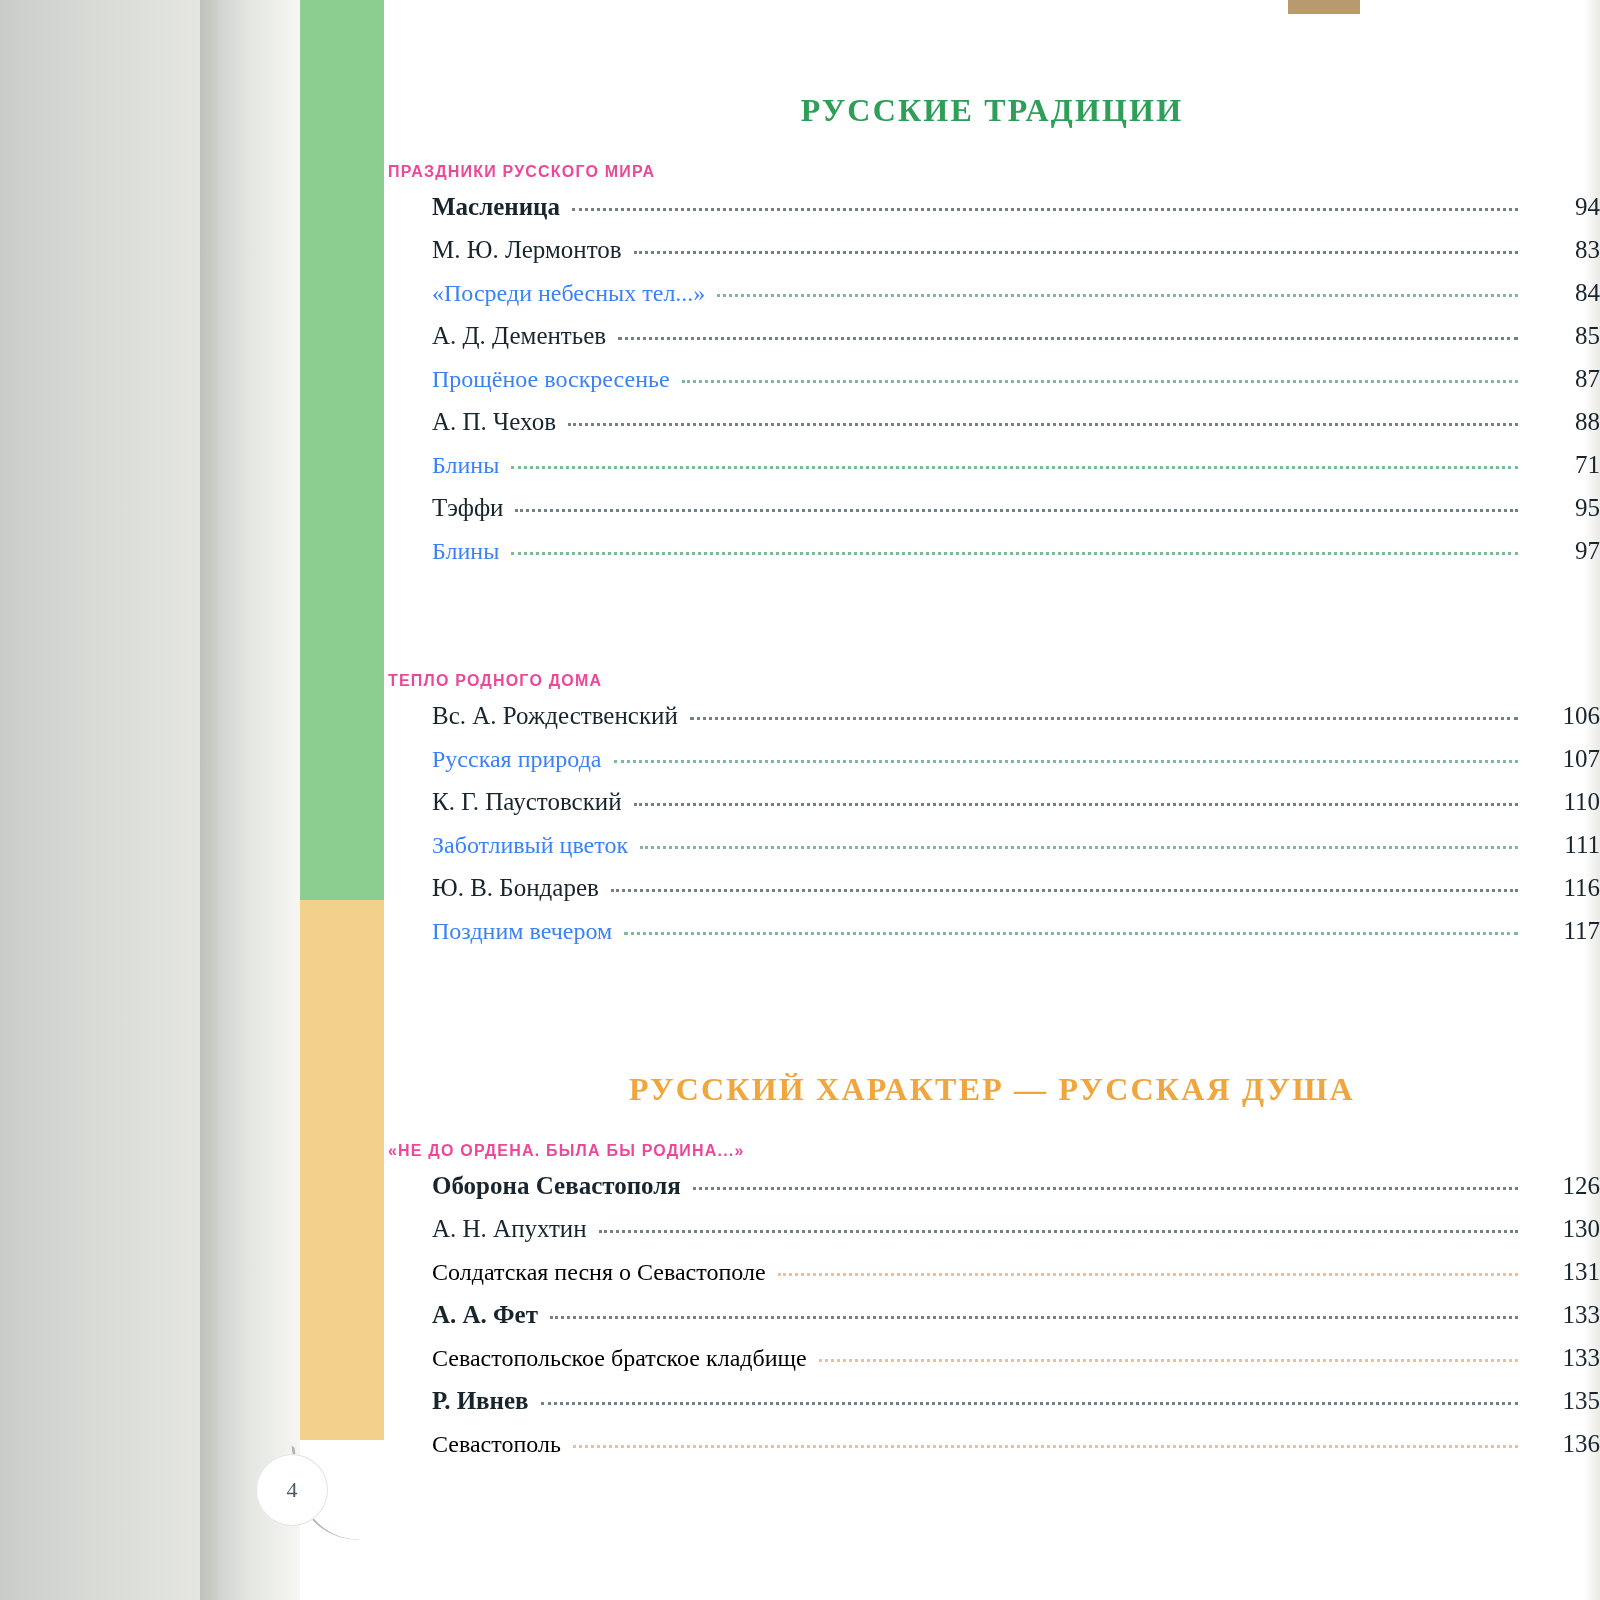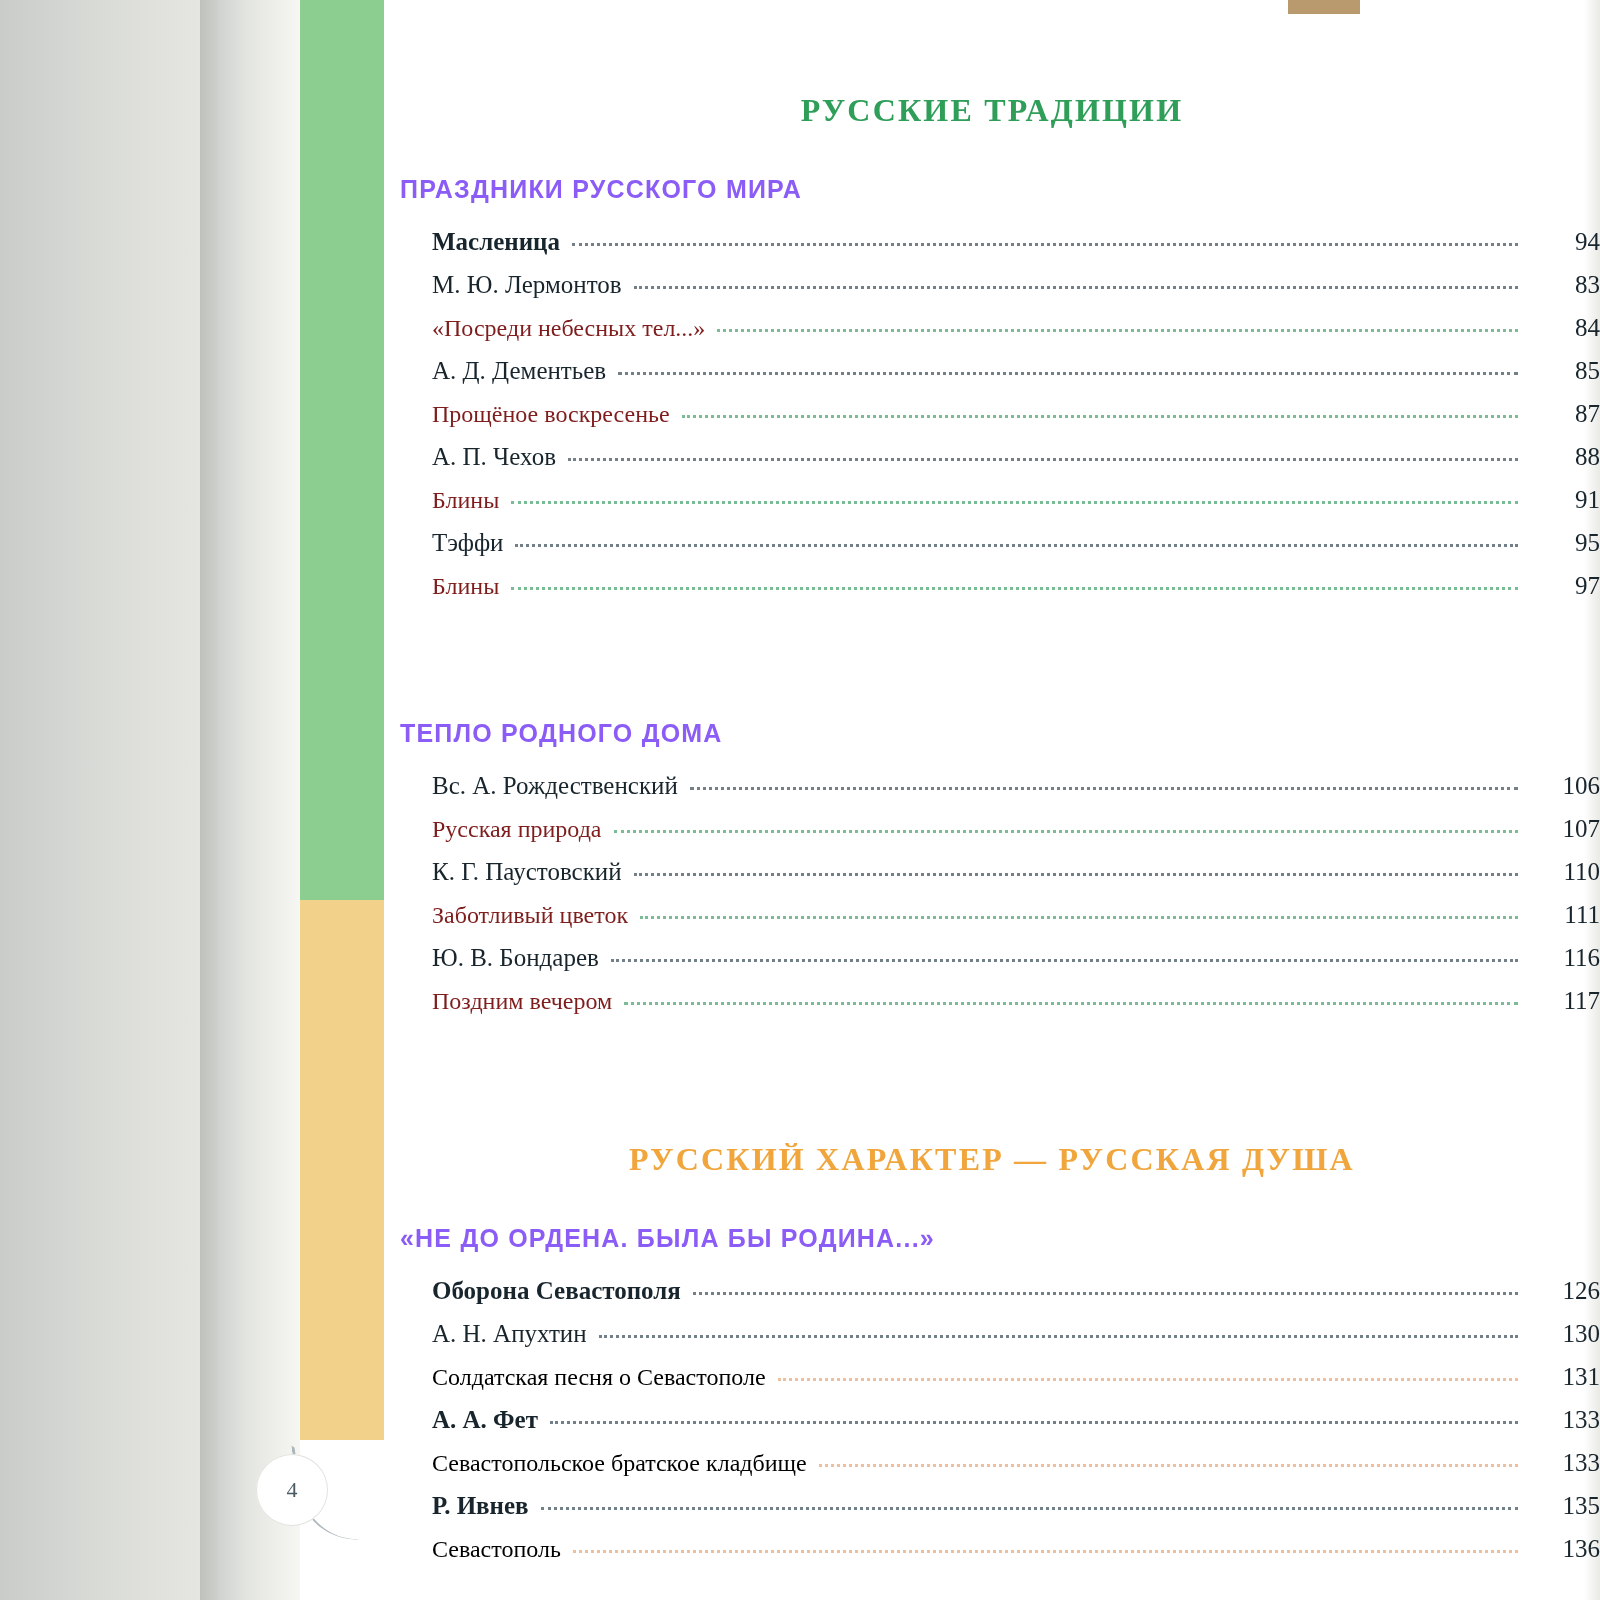--- a/index.html
+++ b/index.html
@@ -97,24 +97,24 @@
     padding-top: 92px;
   }
   .part-title.orange {
     color: #f0a63c;
     padding-top: 0;
     margin-top: 1px;
   }
 
   .section-head {
     font-family: "Liberation Sans", sans-serif;
-    font-size: 25px;
+    font-size: 16px;
     letter-spacing: 1.2px;
-    color: #8b5cf6;
-    margin: 16px;
+    color: #ec4899;
+    margin: 4px;
   }
 
   .toc-list {
     list-style: none;
     margin: 0;
     padding: 0;
   }
 
   .toc-row {
     display: flex;
@@ -124,21 +124,21 @@
     margin: 0;
     padding: 9px 0 9px 0;
     justify-content: flex-end;
   }
   .toc-label {
     white-space: nowrap;
     color: #18252d;
     font-family: "Liberation Serif", serif;
   }
   .toc-row.bold .toc-label { font-weight: bold; }
-  .toc-row.work .toc-label { color: #7f1d1d; font-size: 24px; }
+  .toc-row.work .toc-label { color: #3b82f6; font-size: 24px; }
   .toc-row.work-orange .toc-label { color: #000000; font-size: 24px; }
   .toc-row.author .toc-label { color: #18252d; }
 
   .dots {
     flex: 1 1 auto;
     margin: 0 10px 0 12px;
     position: relative;
     top: -4px;
     border-bottom: 3px dotted #5c6b73;
     height: 0;
@@ -250,21 +250,21 @@
         <span class="page-num">87</span>
       </li>
       <li class="toc-row author">
         <span class="toc-label">А. П. Чехов</span>
         <span class="dots"></span>
         <span class="page-num">88</span>
       </li>
       <li class="toc-row work">
         <span class="toc-label">Блины</span>
         <span class="dots"></span>
-        <span class="page-num">91</span>
+        <span class="page-num">71</span>
       </li>
       <li class="toc-row author">
         <span class="toc-label">Тэффи</span>
         <span class="dots"></span>
         <span class="page-num">95</span>
       </li>
       <li class="toc-row work">
         <span class="toc-label">Блины</span>
         <span class="dots"></span>
         <span class="page-num">97</span>

